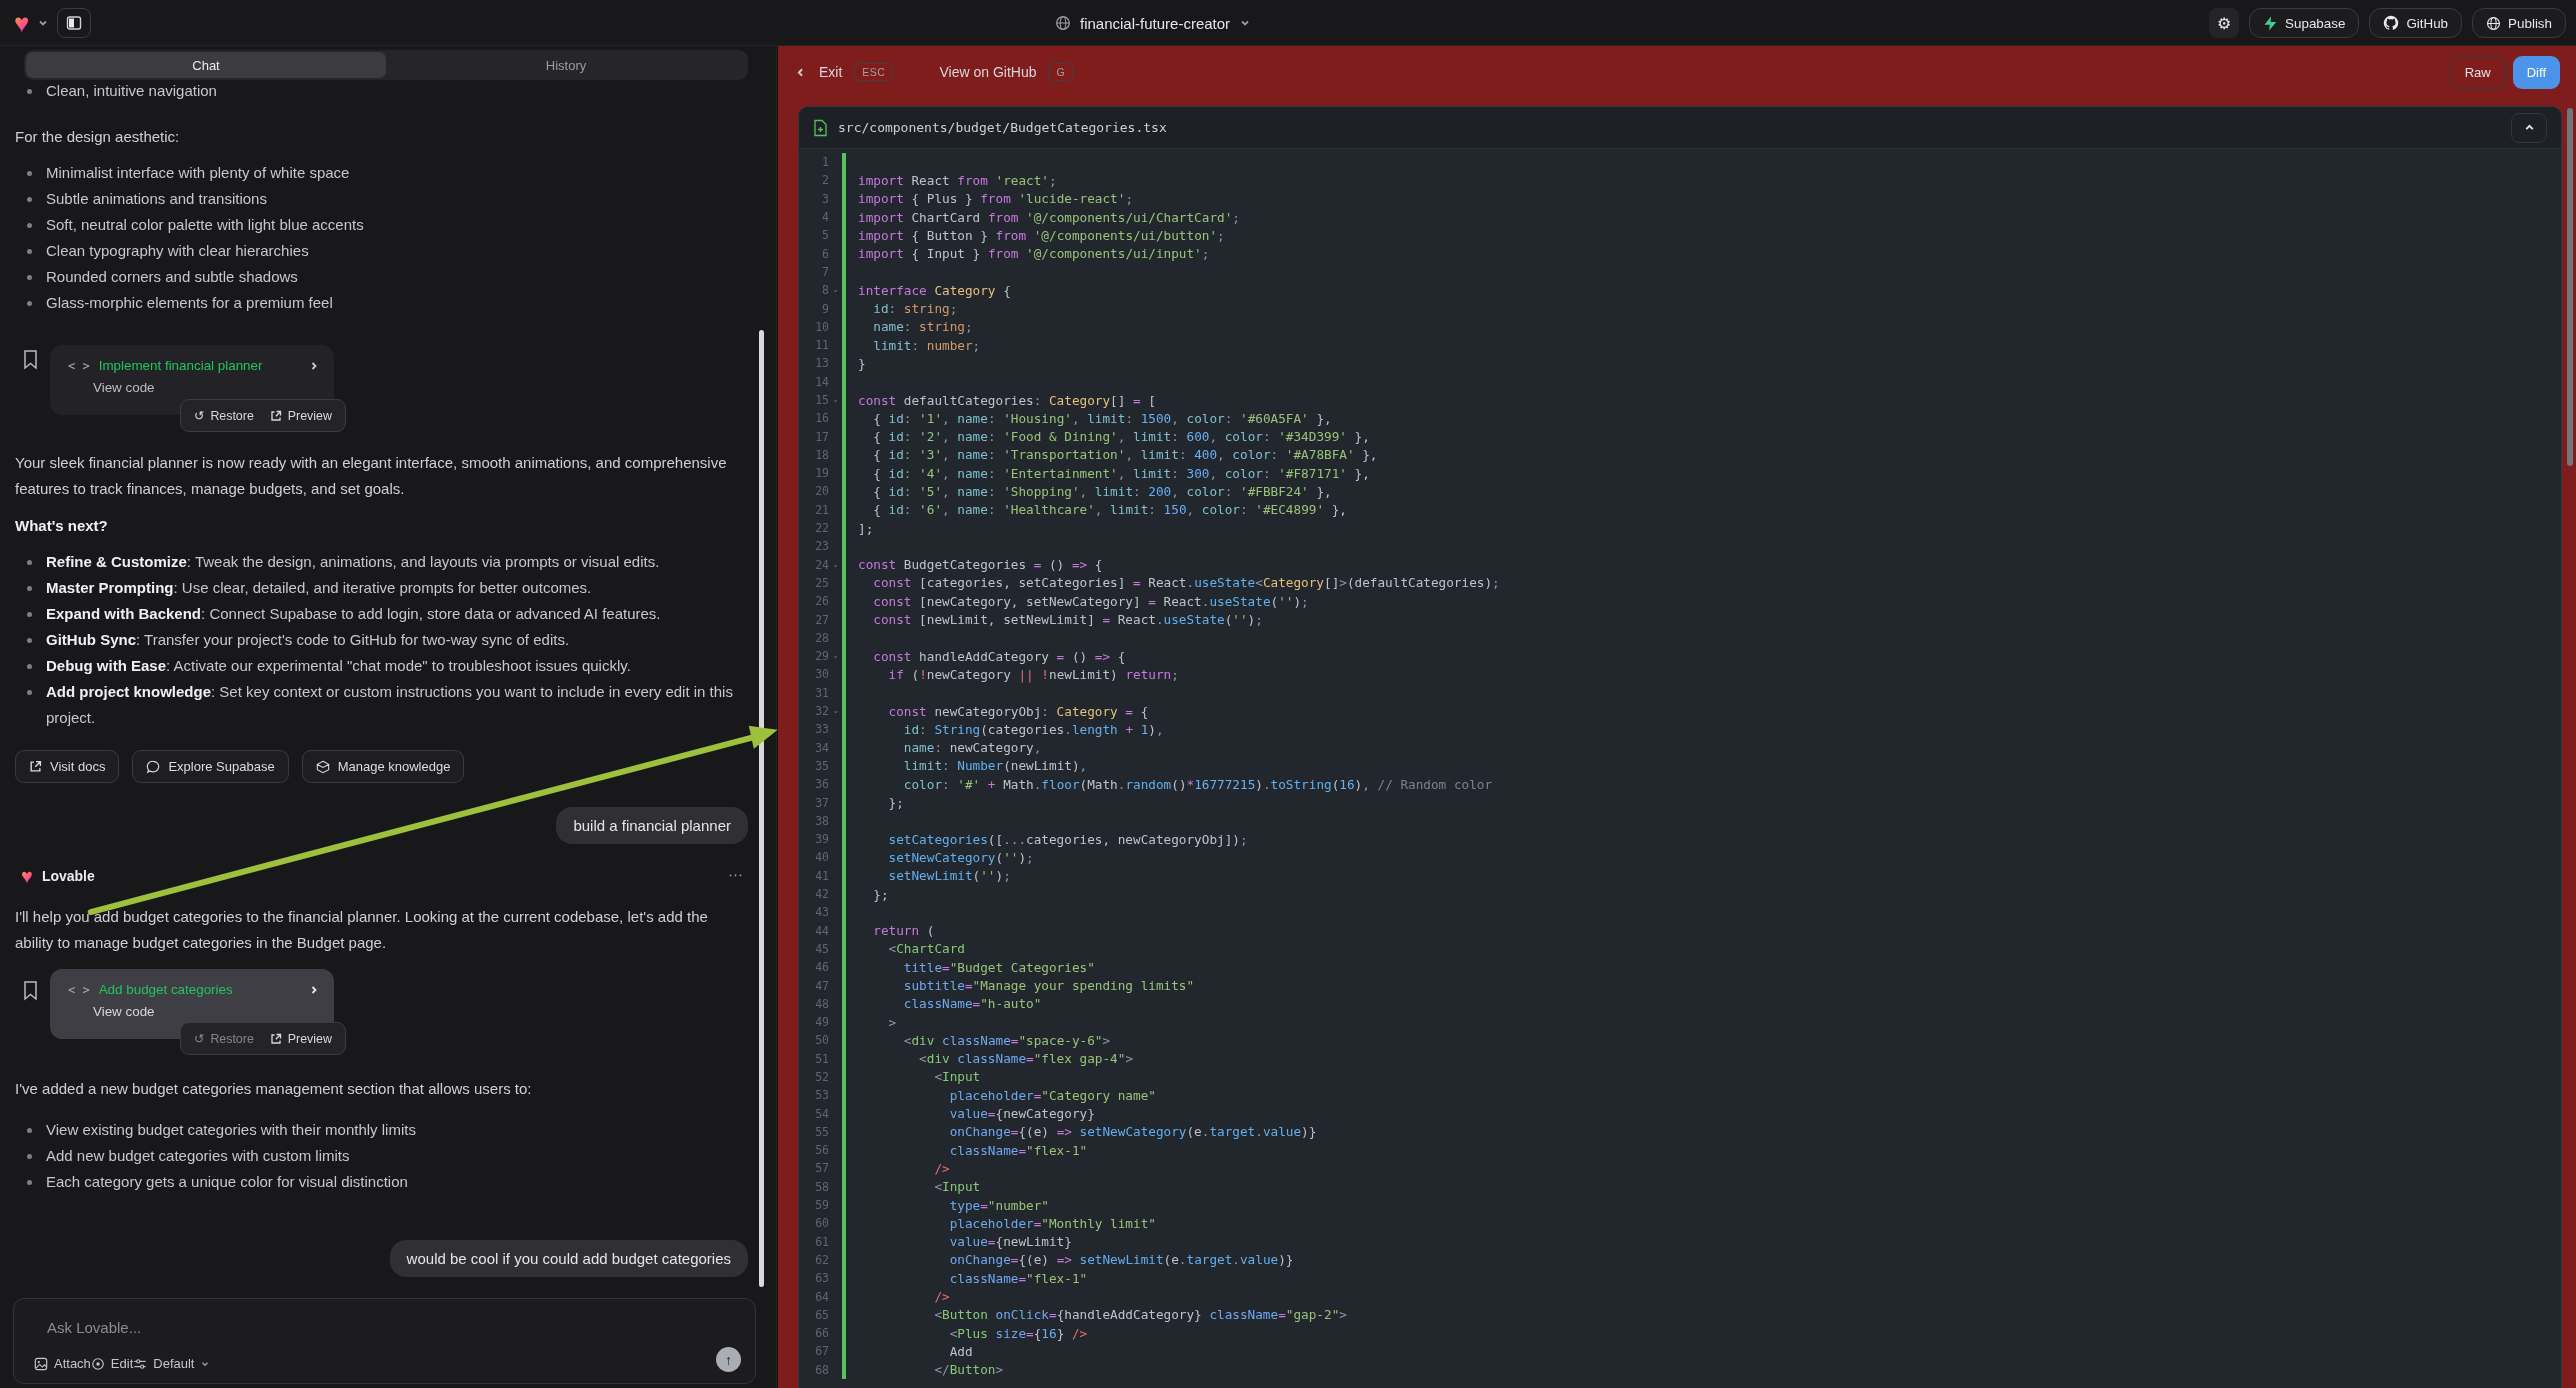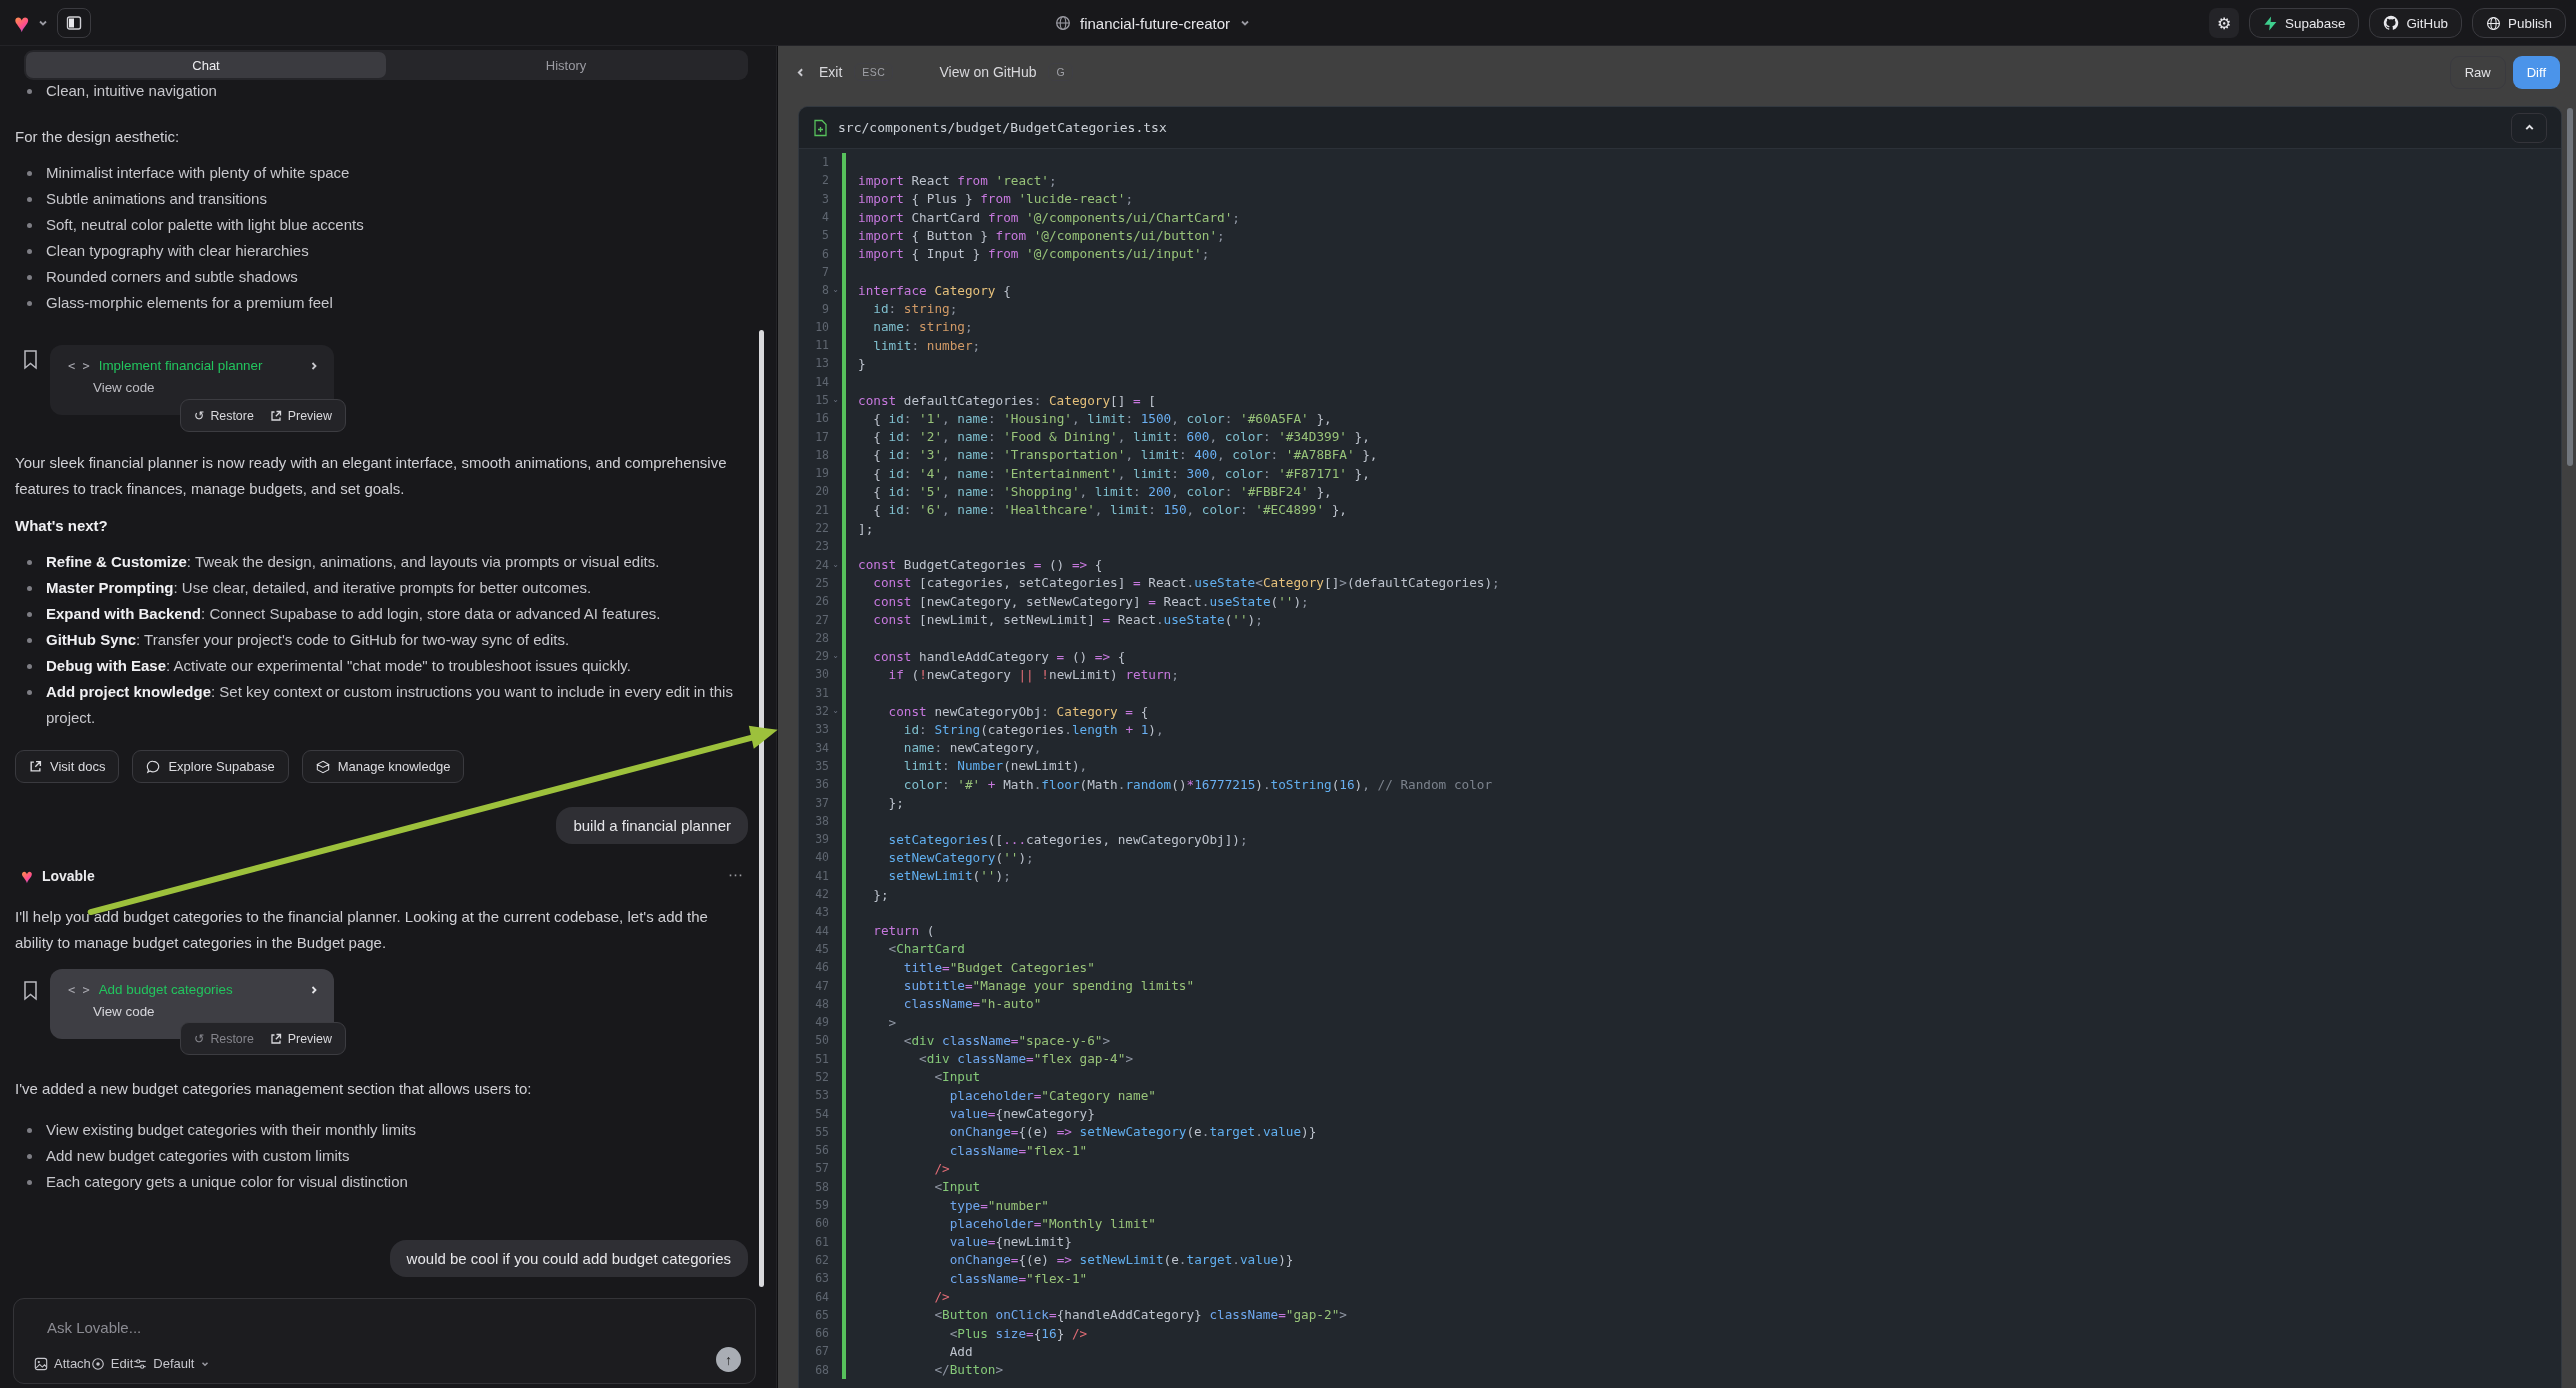--- a/index.html
+++ b/index.html
@@ -44,21 +44,21 @@
   .lov-head{position:absolute;left:21px;display:flex;align-items:center;gap:9px;color:#ececef;font-size:14px;font-weight:600;}
   .dots{position:absolute;right:32px;color:#9a9aa0;font-size:15px;letter-spacing:1px;cursor:pointer;}
   .composer{position:absolute;left:13px;top:1252px;width:743px;height:86px;border:1px solid #343438;border-radius:11px;background:#1c1c1f;}
   .composer .ph{position:absolute;left:33px;top:20px;color:#8b8b92;font-size:15px;}
   .c-item{display:flex;align-items:center;gap:6px;color:#c6c6cc;font-size:13px;cursor:pointer;}
   .c-row{position:absolute;left:20px;bottom:12px;display:flex;align-items:center;}
   .send{position:absolute;right:14px;bottom:11px;width:25px;height:25px;border-radius:50%;background:#a9adb4;color:#222;display:flex;align-items:center;justify-content:center;font-size:14px;font-weight:700;cursor:pointer;}
   .chat-scroll{position:absolute;left:759px;top:284px;width:5px;height:957px;border-radius:3px;background:#d9d9dc;z-index:4;}
 
   
-  #codepanel{position:absolute;left:778px;top:46px;width:1798px;height:1342px;background:#404040;overflow:hidden;}
+  #codepanel{position:absolute;left:778px;top:46px;width:1798px;height:1342px;background:#7f1d1d;overflow:hidden;}
   .cp-head{position:absolute;left:0;top:0;width:100%;height:52px;display:flex;align-items:center;padding:0 16px;}
   .cp-left{display:flex;align-items:center;gap:12px;}
   .kbd{border:1px solid #3f3f45;border-radius:6px;color:#9fa0a6;font-size:10.5px;padding:2px 7px;letter-spacing:0.5px;}
   .cp-lbl{color:#d8d8dc;font-size:14px;cursor:pointer;}
   .cp-right{margin-left:auto;display:flex;align-items:center;gap:7px;}
   .raw-btn{height:33px;padding:0 14px;border:1px solid #3a3a3f;border-radius:9px;background:transparent;color:#e3e3e6;font-size:13px;display:flex;align-items:center;cursor:pointer;}
   .diff-btn{height:33px;padding:0 14px;border-radius:9px;color:#fff;font-size:13px;display:flex;align-items:center;cursor:pointer;}
   .file-card{position:absolute;left:20px;top:60px;width:1764px;height:1294px;background:#22272d;border:1px solid #32383f;border-radius:10px;overflow:hidden;}
   .fc-head{height:42px;background:#1d2126;border-bottom:1px solid #2c3138;display:flex;align-items:center;padding:0 14px;}
   .fc-path{font-family:"DejaVu Sans Mono",monospace;font-size:13px;color:#ccd1d8;margin-left:10px;flex:1;}

